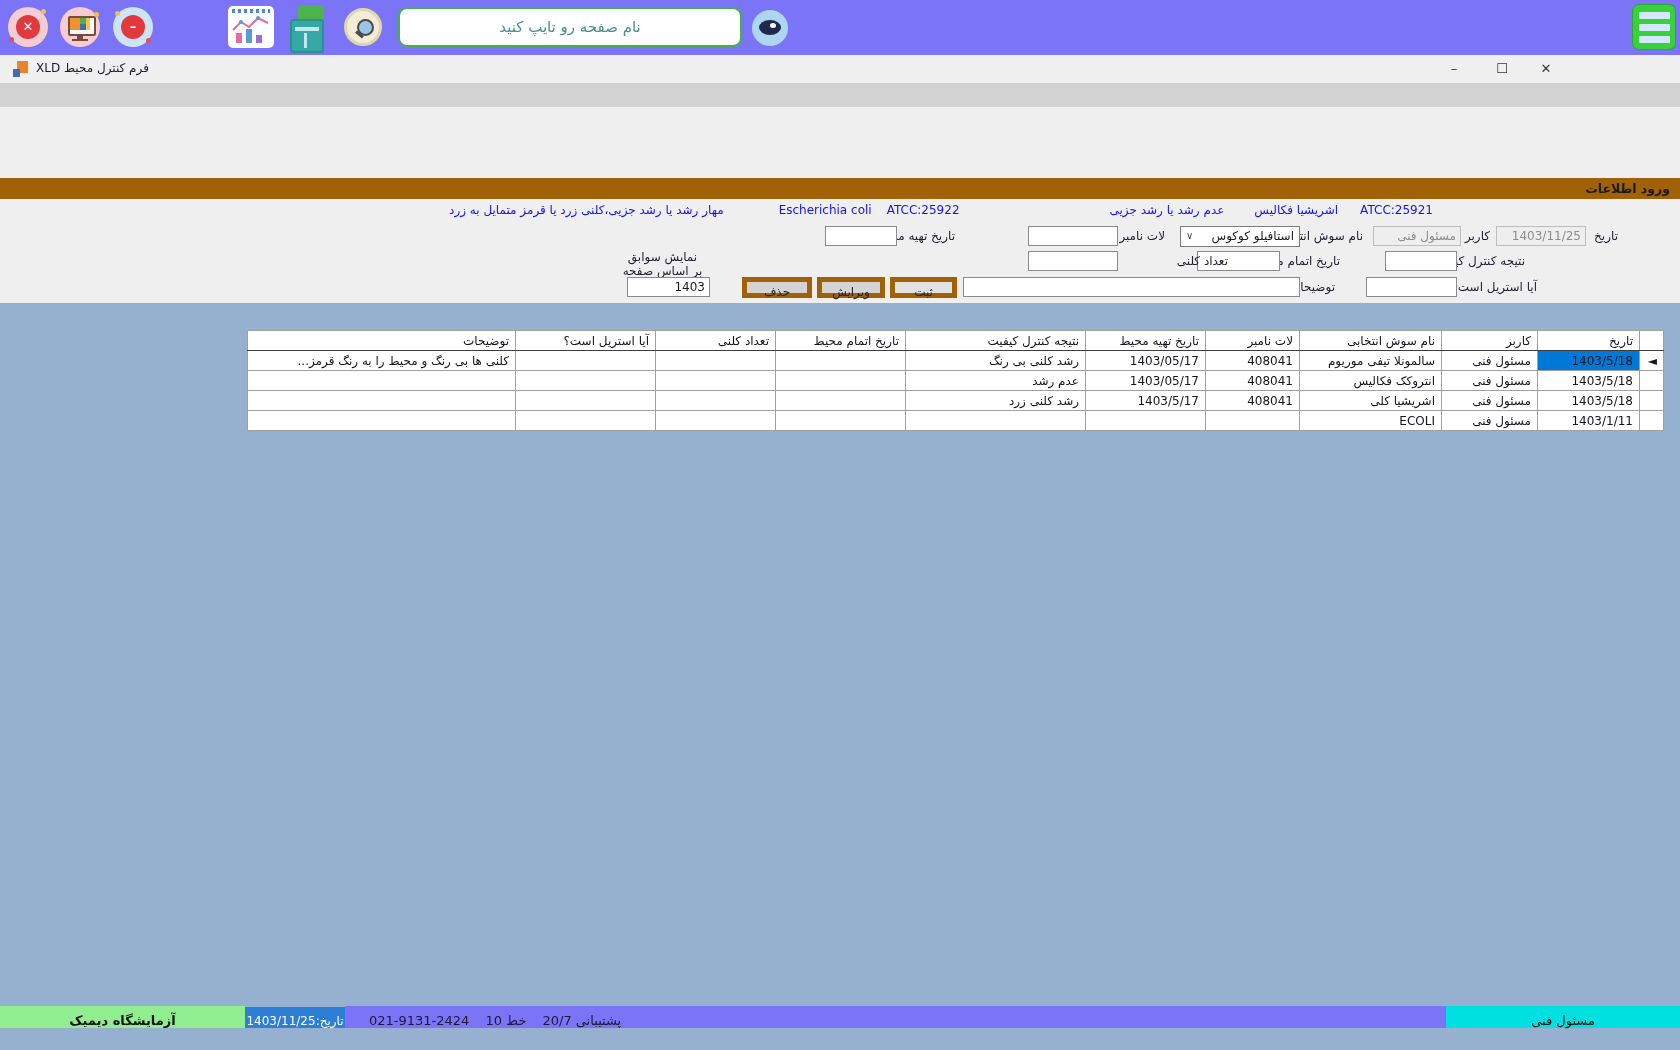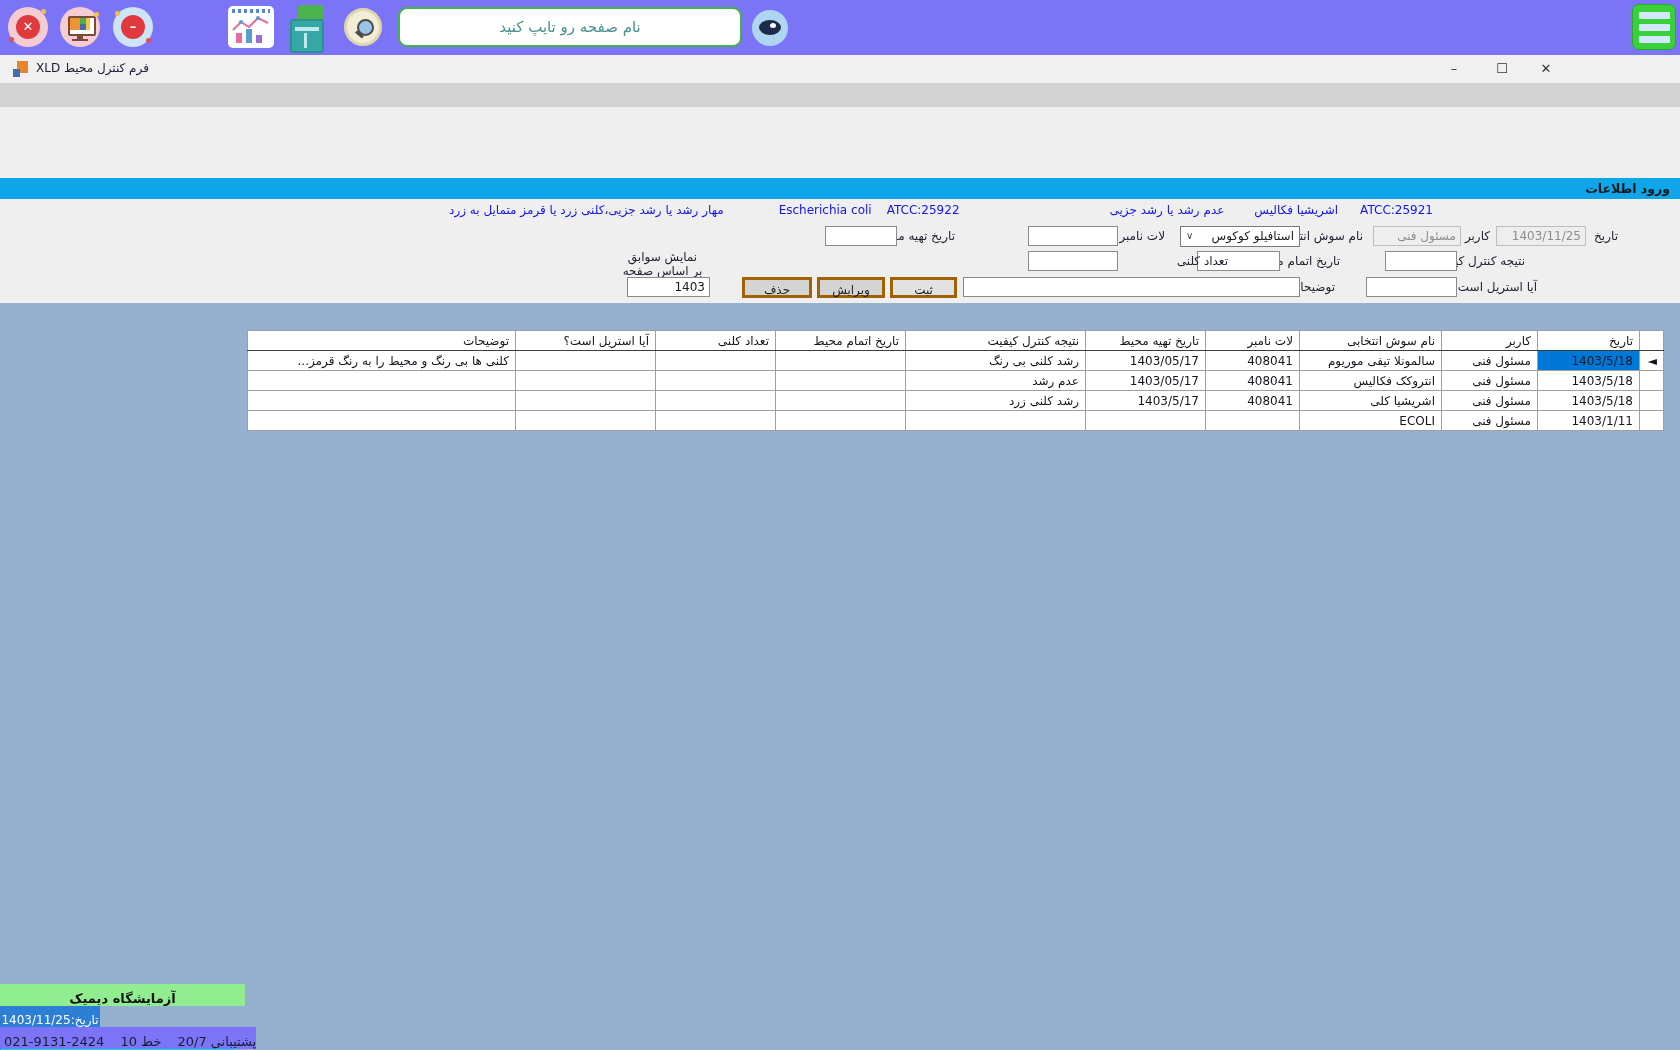--- a/index.html
+++ b/index.html
@@ -58,54 +58,54 @@
   .apptitle{position:absolute;left:36px;top:6px;font-size:12px;color:#1b1b35;direction:rtl;}
   .wctl{position:absolute;top:0;width:32px;height:28px;text-align:center;line-height:28px;
     font-size:13px;color:#333;cursor:default;}
 
   .grayband{background:#d2d2d2;}
   .liteband{background:#efefef;}
 
   
   .formtitle{position:absolute;right:430px;top:126px;font-size:15px;font-weight:bold;color:#1b1b35;direction:rtl;}
   .doccode{position:absolute;left:14px;top:126px;font-size:15px;font-weight:bold;color:#1b1b35;direction:rtl;}
-  .secbar{height:37px;background:#0ea5e9;}
+  .secbar{height:37px;background:#a16207;}
   .seclabel{position:absolute;right:10px;top:0;font-size:12.5px;font-weight:bold;color:#1a1a1a;line-height:21px;direction:rtl;}
 
   
   .notesline{position:absolute;top:202px;left:0;right:0;height:16px;display:flex;flex-direction:row-reverse;
     justify-content:flex-start;padding-right:247px;align-items:center;}
   .note{font-size:12px;color:var(--link);direction:rtl;white-space:nowrap;}
   .lbl{position:absolute;font-size:12px;color:#1e1e2e;line-height:20px;white-space:nowrap;direction:rtl;}
   .inp{position:absolute;height:20px;background:#fff;border:1px solid #8a8a8a;font-size:12px;
     padding:0 4px;box-sizing:border-box;direction:rtl;font-family:"DejaVu Sans",sans-serif;color:#1a1a1a;outline:none;}
   .inp.ro{background:#eeeeee;color:#8d8d8d;border-color:#bdbdbd;}
   .combo{position:absolute;height:21px;background:#fff;border:1px solid #7a7a7a;box-sizing:border-box;direction:rtl;}
   .combo .txt{position:absolute;right:5px;top:2px;font-size:12px;color:#1a1a1a;white-space:nowrap;text-align:center;}
   .combo .chev{position:absolute;left:5px;top:3px;font-size:10px;color:#444;}
-  .fbtn{position:absolute;height:21px;background:#d4d4d4;border:3px solid #a16207;box-sizing:border-box;
+  .fbtn{position:absolute;height:21px;background:#d4d4d4;border:5px solid #a16207;box-sizing:border-box;
     font-size:12px;color:#222;text-align:center;line-height:19px;font-family:"DejaVu Sans",sans-serif;cursor:default;}
   .histlbl{position:absolute;right:970px;top:250px;width:95px;font-size:12px;color:#1e1e2e;
     text-align:center;direction:rtl;line-height:14px;}
 
   
   .tblwrap{position:absolute;left:247px;right:16px;top:330px;}
   table.grid{width:100%;border-collapse:collapse;table-layout:fixed;direction:rtl;background:#fff;border:1px solid #4a4a4a;}
   table.grid th,table.grid td{border:1px solid #9f9f9f;font-size:12px;font-weight:normal;color:#15151f;
     height:19px;padding:0 6px;text-align:right;overflow:hidden;white-space:nowrap;direction:rtl;}
   table.grid thead th{border-bottom:1px solid #3c3c3c;background:#fff;}
   td.sel{background:var(--selection);color:#fff;}
   td.rowsel,th.rowsel{padding:0;text-align:center;font-size:9px;color:#111;}
 
   
-  .statusbar{position:absolute;left:0;right:0;top:984px;bottom:0;display:flex;align-items:flex-start;flex-direction:column;}
+  .statusbar{position:absolute;left:0;right:0;top:984px;bottom:0;display:flex;align-items:center;}
   .seg{box-sizing:border-box;padding-top:7px;font-size:13px;color:#111;}
   .seg-green{width:245px;background:var(--green);text-align:center;font-weight:bold;}
   .seg-blue{width:100px;background:var(--blue);color:#fff;font-size:12px;text-align:center;direction:rtl;}
-  .seg-purple{flex:1;background:var(--accent);display:flex;gap:16px;padding-left:4px;color:#1b1b35;}
+  .seg-purple{flex:1;background:var(--accent);display:flex;gap:16px;padding-left:24px;color:#1b1b35;}
   .seg-cyan1{width:150px;background:var(--cyan);text-align:center;}
   .seg-cyan2{width:235px;background:var(--cyan);text-align:center;border-left:1px solid #00b8b8;}
 </style>
 </head>
 <body>
 
 <div class="screen">
 
   <div class="band topbar">
     <div class="circbtn circ-pink" style="left:8px;">

